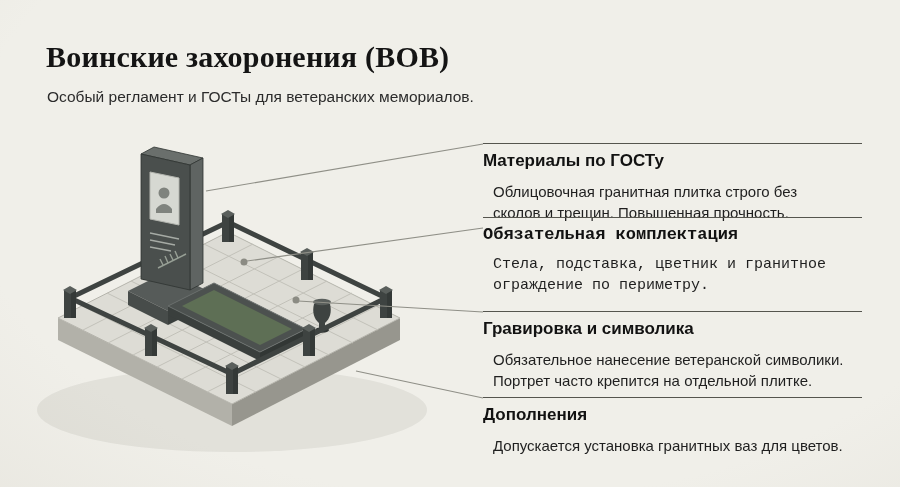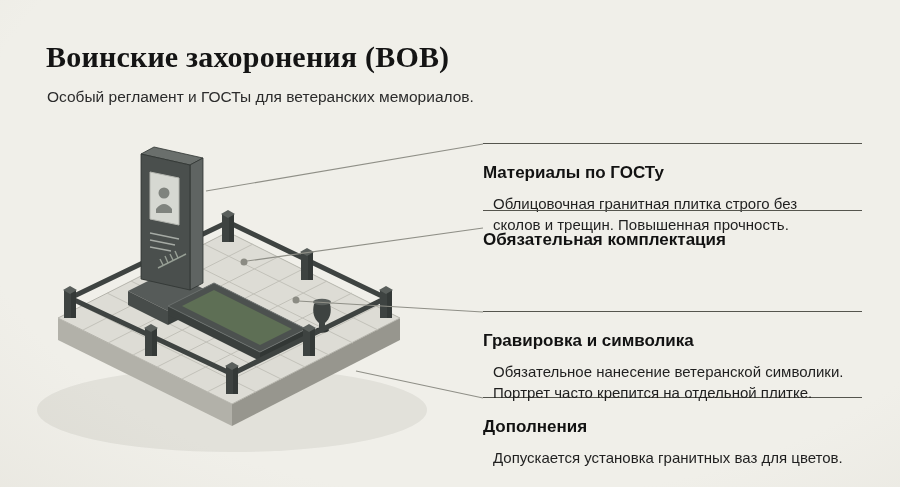--- a/index.html
+++ b/index.html
@@ -18,32 +18,32 @@
     letter-spacing:.2px;margin:0;
   }
   .subtitle{
     position:absolute;left:47px;top:88px;
     font-size:15.5px;color:#2b2b2b;margin:0;
   }
   .scene-svg{position:absolute;left:0;top:0;width:900px;height:487px;}
   .section{
     position:absolute;left:483px;width:379px;
     border-top:1px solid #55554e;
-    padding-top:19px;
+    padding-top:7px;
   }
   .section h3{
     margin:0 0 6px 0;
     font-size:17px;font-weight:700;color:#121212;
   }
   .section p{
     margin:10px;
     font-size:15px;line-height:1.4;color:#1f1f1f;
     white-space:pre-line;
   }
-  .s1{top:143px;} .s2{top:210px;} .s3{top:311px;} .s4{top:397px;}
+  .s1{top:143px;} .s2{top:217px;font-family:Liberation Mono, monospace;} .s3{top:311px;} .s4{top:397px;}
 </style>
 </head>
 <body>
 
 <div class="canvas">
 
   <h1 class="title">Воинские захоронения (ВОВ)</h1>
   <p class="subtitle">Особый регламент и ГОСТы для ветеранских мемориалов.</p>
 
   <svg class="scene-svg" width="900" height="487" viewBox="0 0 900 487" xmlns="http://www.w3.org/2000/svg">
@@ -147,20 +147,22 @@
   </svg>
 
   <div class="section s1">
     <h3>Материалы по ГОСТу</h3>
     <p>Облицовочная гранитная плитка строго без
 сколов и трещин. Повышенная прочность.</p>
   </div>
 
   <div class="section s2">
     <h3>Обязательная комплектация</h3>
+    <p>Стела, подставка, цветник и гранитное
+ограждение по периметру.</p>
   </div>
 
   <div class="section s4">
     <h3>Дополнения</h3>
     <p>Допускается установка гранитных ваз для цветов.</p>
   </div>
 
   <div class="section s3">
     <h3>Гравировка и символика</h3>
     <p>Обязательное нанесение ветеранской символики.

